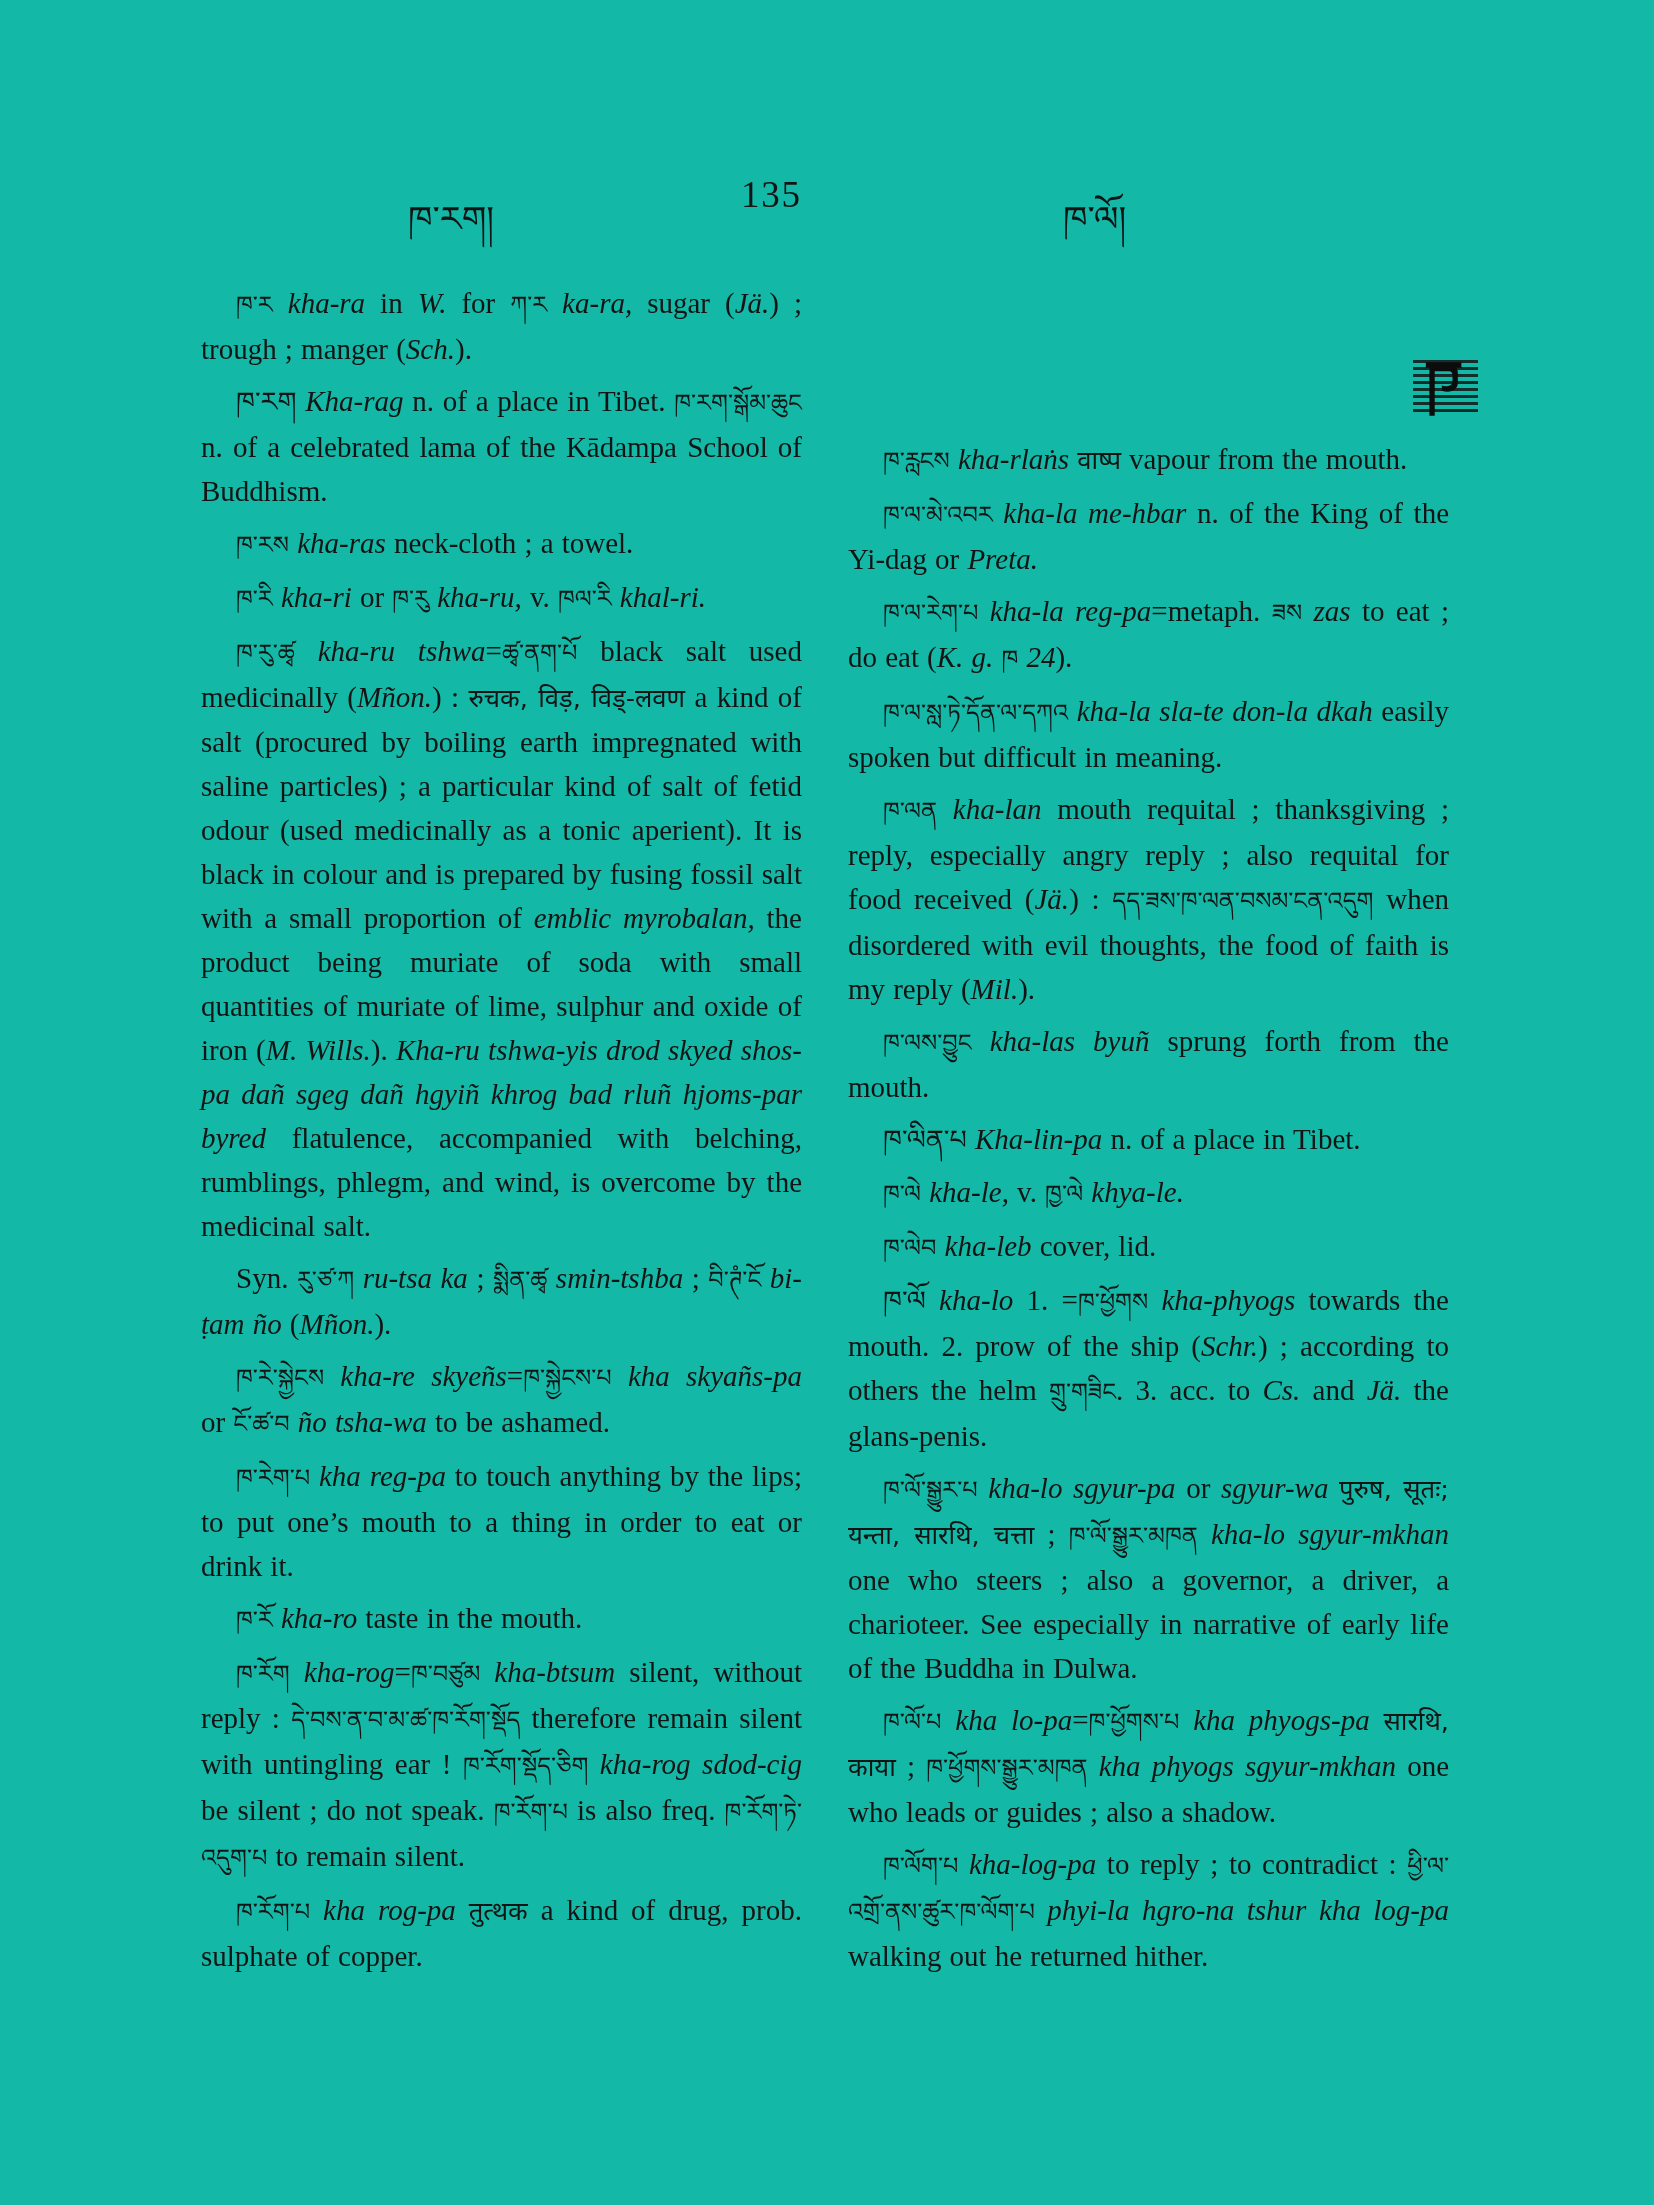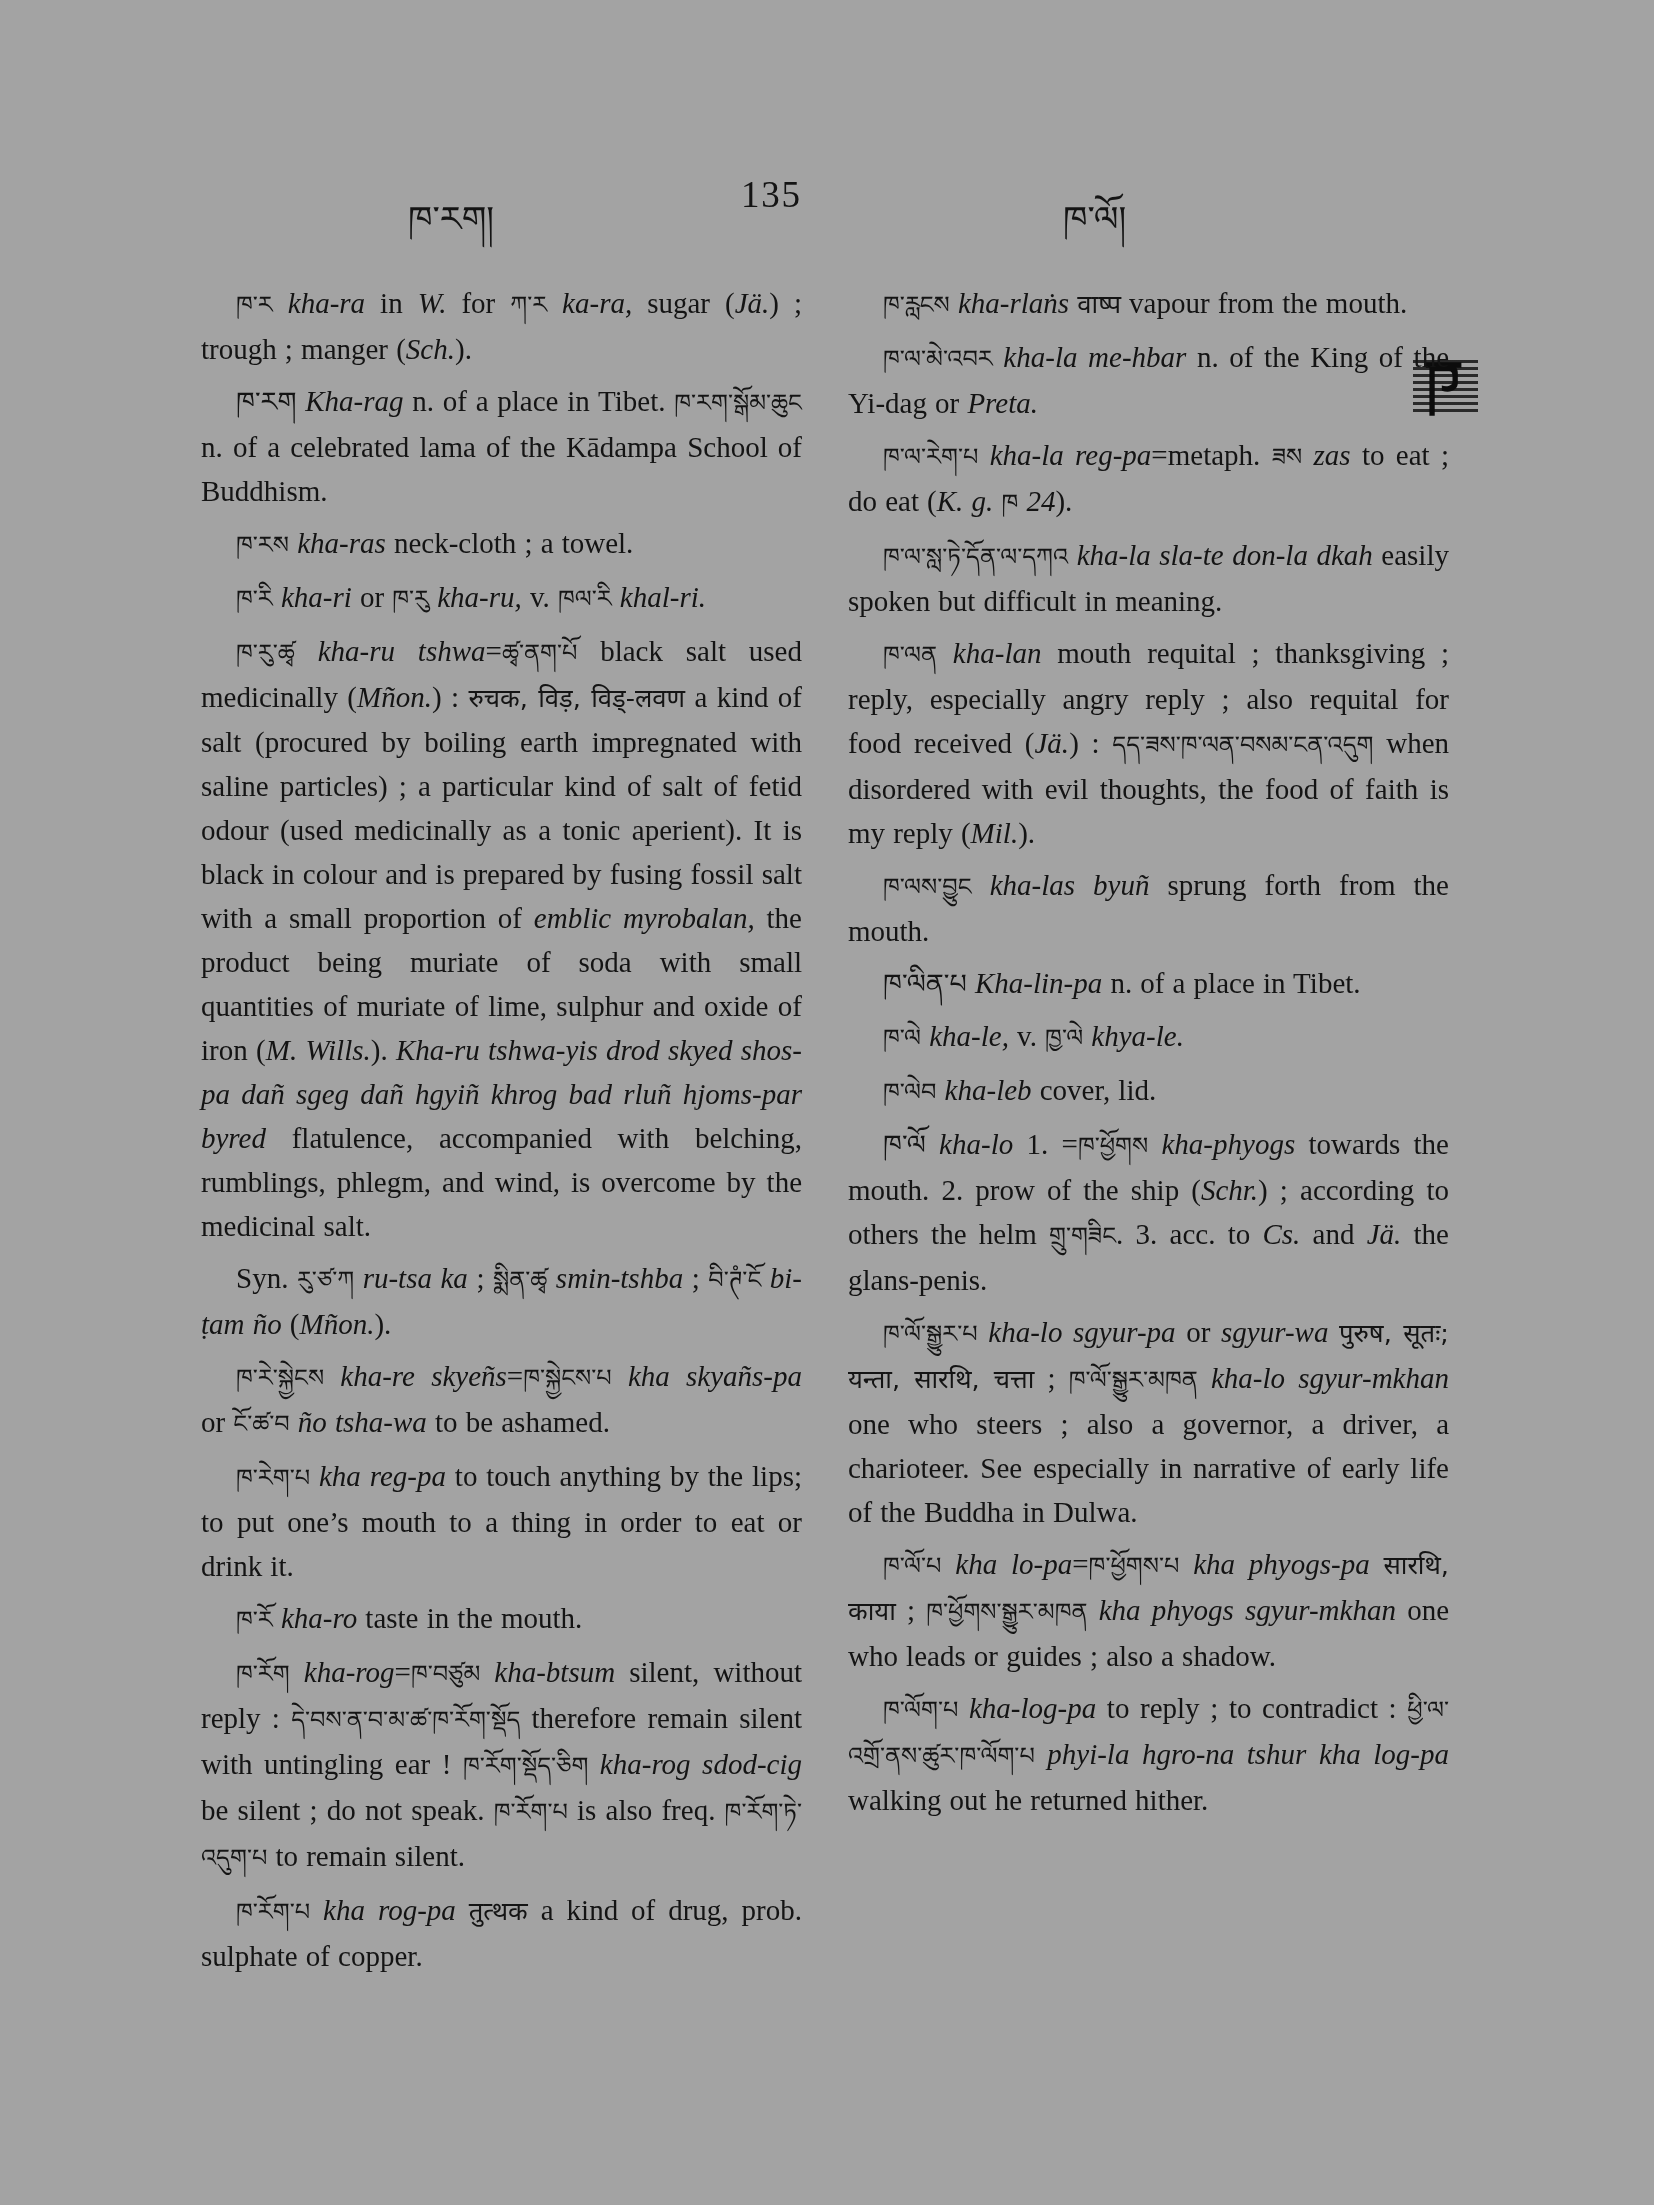--- a/index.html
+++ b/index.html
@@ -3,29 +3,29 @@
 <meta charset="utf-8">
 <style>
   html,body{margin:0;padding:0;}
   body{
     width:1654px;height:2206px;position:relative;
     background:#ffffff;color:#141414;
     font-family:"Liberation Serif", serif;
     overflow:hidden;
   }
   
-  .page{position:absolute;inset:0;background:#a3a3a3;}
+  .page{position:absolute;inset:0;background:#14b8a6;}
   .running-head{position:absolute;top:173px;left:0;width:100%;height:62px;}
   .rh-left{position:absolute;left:408px;top:7px;font-size:35px;font-family:"DejaVu Sans",sans-serif;}
   .rh-num{position:absolute;left:741px;top:0;width:106px;text-align:left;font-size:37px;letter-spacing:1.8px;}
   .rh-right{position:absolute;left:1063px;top:7px;font-size:35px;font-family:Liberation Serif, serif;}
 
   .columns{
     position:absolute;top:281px;left:201px;width:1248px;
-    display:flex;flex-direction:row;gap:46px;
+    display:flex;flex-direction:row;gap:46px;align-items:flex-end;
   }
   .col{width:603px;}
 
   p.entry{
     margin:0 0 8px 0;
     font-size:29px;line-height:44px;
     text-align:justify;text-indent:35px;
     word-spacing:0.9px;
   }
   .run-rm{font-style:normal;}

